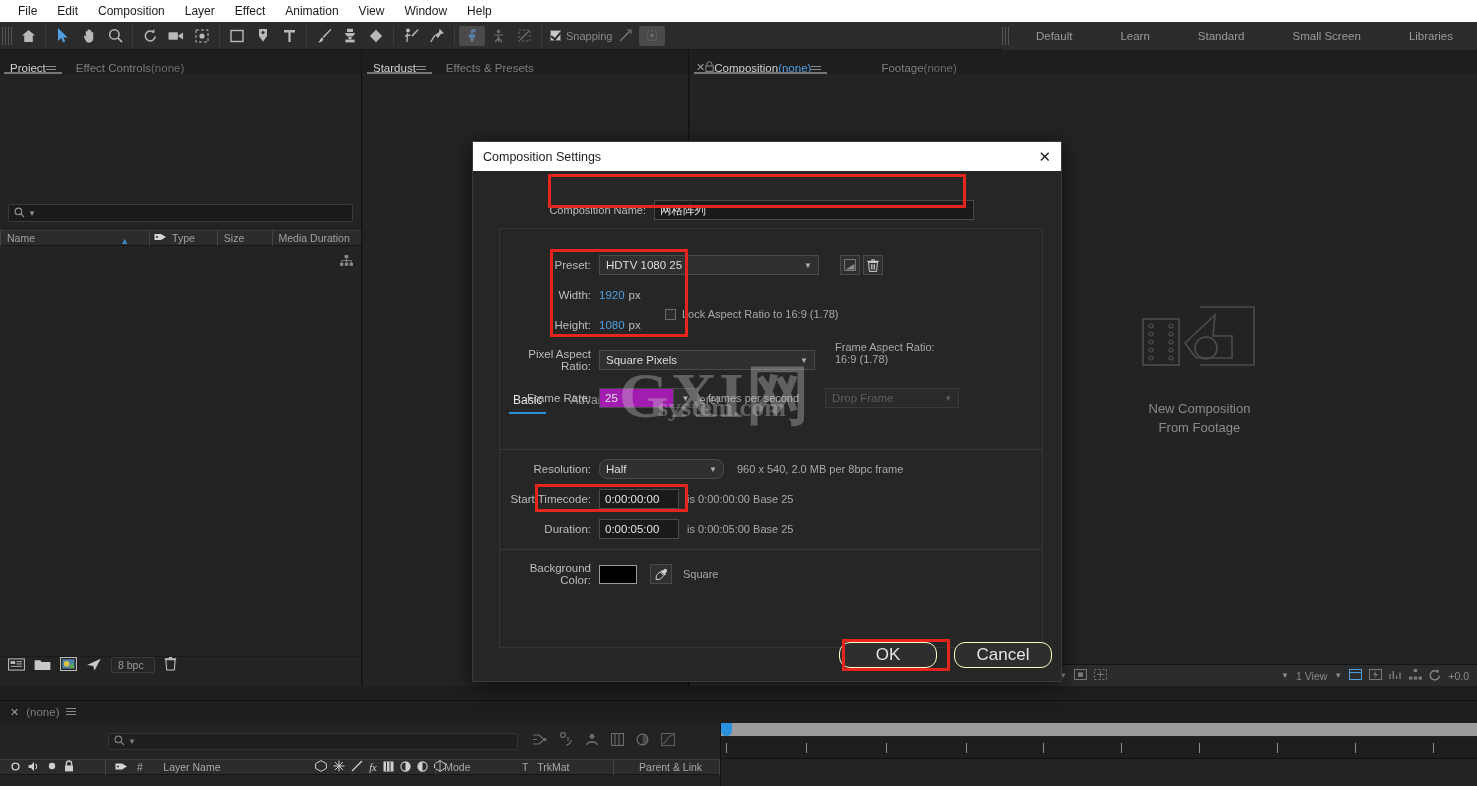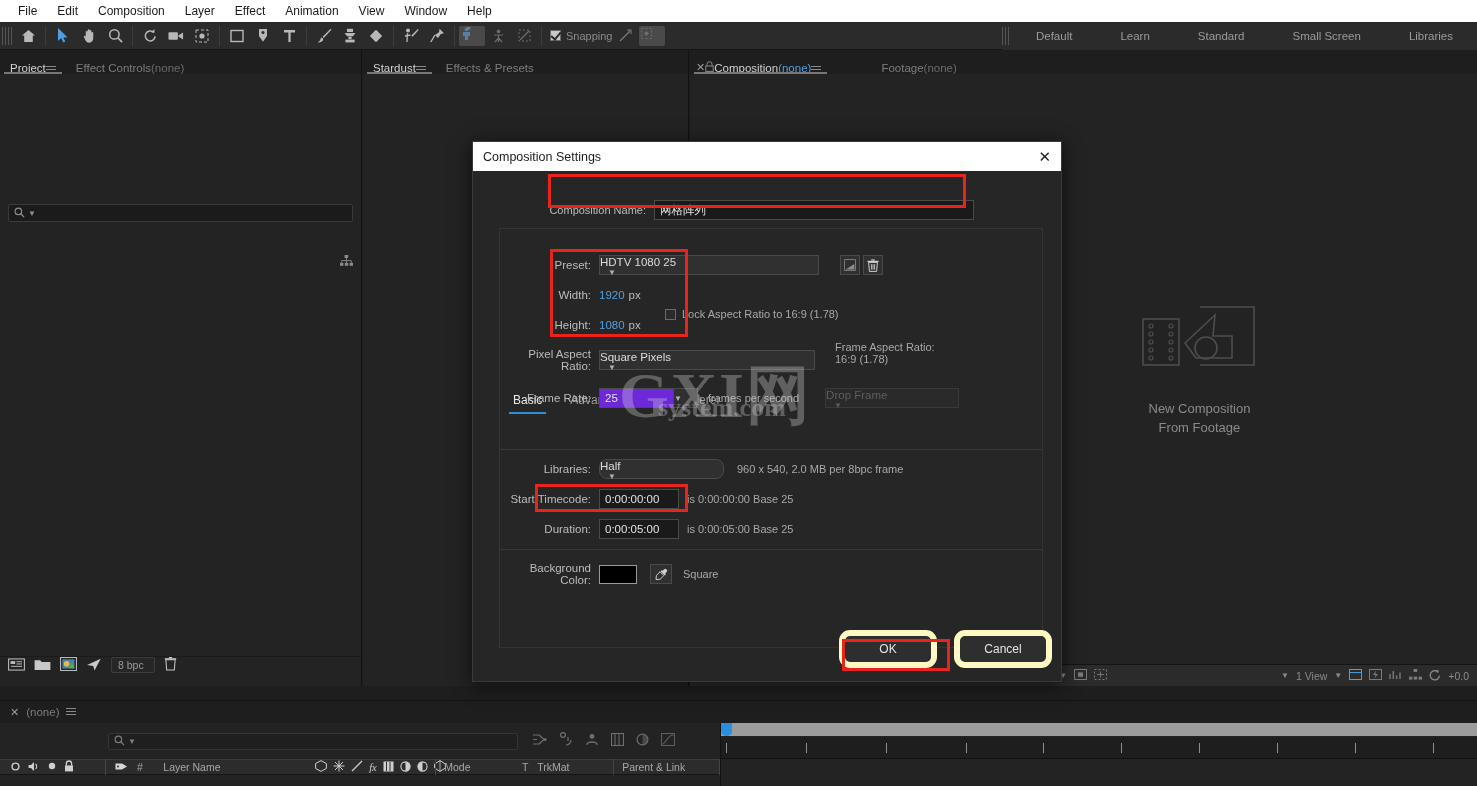--- a/index.html
+++ b/index.html
@@ -147,37 +147,37 @@
   .namefield { width:320px; }
   .dtabs { position:absolute; left:26px; top:222px; display:flex; gap:0; }
   .dtab { font-size:12px; color:#9a9a9a; padding:0 14px 7px 14px; position:relative; }
   .dtab.active { color:#e9e9e9; }
   .dtab.active::after { content:""; position:absolute; left:10px; right:10px; bottom:0;
       height:2px; background:#2a8fdd; }
 
   .frow { position:absolute; display:flex; align-items:center; }
   .flabel { font-size:11.5px; color:#bcbcbc; text-align:right; padding-right:8px; }
   .sel { background:#303030; border:1px solid #4a4a4a; height:20px; display:flex;
-     align-items:flex-start; justify-content:space-between; padding:0 0; font-size:11.5px;
-     color:#ddd;flex-direction:column; }
+     align-items:center; justify-content:space-between; padding:0 6px; font-size:11.5px;
+     color:#ddd; }
   .sel .car { color:#b0b0b0; font-size:8px; margin-left:8px; }
   .sel.dis { color:#5e5e5e; border-color:#3a3a3a; background:#2a2a2a; }
   .numv { color:#4f9fe0; font-size:11.5px; }
   .unit { color:#bcbcbc; font-size:11.5px; margin-left:4px; }
   .hint { font-size:11px; color:#a8a8a8; }
   .hr { position:absolute; height:1px; background:#383838; }
   .sqbtn { width:20px; height:20px; border:1px solid #4a4a4a; background:#303030;
      display:flex; align-items:center; justify-content:center; }
   .swatch { width:38px; height:19px; background:#000; border:1px solid #9a9a9a; }
   .eyed { width:22px; height:20px; border:1px solid #4a4a4a; background:#303030;
      display:flex; align-items:center; justify-content:center; }
   .prevwrap { position:absolute; left:488px; bottom:17px; display:flex; align-items:center; gap:6px;
      font-size:11.5px; color:#6d6d6d; }
-  .pillbtn { border:6px solid #fef9c3; border-radius:11px; height:38px; min-width:98px;
-     display:flex; align-items:center; justify-content:center; font-size:12px; color:#e4e4e4;
+  .pillbtn { border:1px solid #fef9c3; border-radius:11px; height:26px; min-width:98px;
+     display:flex; align-items:center; justify-content:center; font-size:17px; color:#e4e4e4;
      background:#2e2e2e; }
 
   
   .redbox { position:absolute; border:3px solid #e8241f; pointer-events:none; z-index:60; }
 
   
   .wm { position:absolute; z-index:40; pointer-events:none; color:rgba(215,215,215,.33);
      font-family:"Liberation Serif", serif; }
   .wm1 { left:619px; top:352px; font-size:64px; font-weight:700; letter-spacing:2px; }
   .wm2 { left:658px; top:393px; font-size:26px; font-weight:700; }
@@ -355,20 +355,41 @@
     <div class="proj-body">
       <div class="searchrow">
         <span class="sicon">
           <svg width="11" height="11" viewBox="0 0 12 12">
               <circle cx="4.8" cy="4.8" r="3.6" fill="none" stroke="#8e8e8e" stroke-width="1.2"></circle>
               <line x1="7.4" y1="7.4" x2="11" y2="11" stroke="#8e8e8e" stroke-width="1.3"></line>
             </svg>
         </span>
         <span style="color:#8e8e8e;font-size:8px;">▼</span>
         <span placeholder=""></span>
+      </div>
+      <div class="colhdr">
+        <div class="c" style="width:150px;">
+          <span>Name</span>
+          <span style="position:absolute;right:20px;top:3px;color:#3d86c6;font-size:9px;">▲</span>
+        </div>
+        <div class="c" style="width:68px;padding-left:22px;">
+          <span style="position:absolute;left:4px;top:1px;">
+            <svg width="13" height="12" viewBox="0 0 13 12">
+                <path d="M0.5 3 L7 3 L12 6 L7 9 L0.5 9 Z" fill="#d6d6d6"></path>
+                <circle cx="3" cy="6" r="1" fill="#2c2c2c"></circle>
+              </svg>
+          </span>
+          <span>Type</span>
+        </div>
+        <div class="c" style="width:55px;">
+          <span>Size</span>
+        </div>
+        <div class="c" style="width:90px;">
+          <span>Media Duration</span>
+        </div>
       </div>
       <div class="listarea">
         <span style="position:absolute;right:8px;top:6px;">
           <svg width="13" height="11" viewBox="0 0 13 11">
               <rect x="4.6" y="0" width="3.6" height="3" fill="#8a8a8a"></rect>
               <rect x="0" y="7.8" width="3.4" height="3" fill="#8a8a8a"></rect>
               <rect x="4.8" y="7.8" width="3.4" height="3" fill="#8a8a8a"></rect>
               <rect x="9.6" y="7.8" width="3.4" height="3" fill="#8a8a8a"></rect>
               <path d="M6.4 3 V5.6 M1.7 7.8 V5.6 H11.3 V7.8 M6.4 5.6 V7.8" stroke="#8a8a8a" stroke-width="0.9" fill="none"></path>
             </svg>
@@ -715,21 +736,21 @@
               <path d="M6 0.6 L11.4 4 V8 L6 11.4 L0.6 8 V4 Z" fill="none" stroke="#cfcfcf" stroke-width="1"></path>
               <path d="M6 0.6 V11.4" stroke="#cfcfcf" stroke-width=".8"></path>
             </svg>
         </span>
       </span>
       <span style="border-left:1px solid #444;height:16px;"></span>
       <span style="width:90px;padding-left:8px;">Mode</span>
       <span style="width:16px;">T</span>
       <span style="width:80px;">TrkMat</span>
       <span style="border-left:1px solid #444;height:16px;"></span>
-      <span style="width:110px;padding-left:8px;">Parent &amp; Link</span>
+      <span style="width:110px;padding-left:8px;text-align:center;">Parent &amp; Link</span>
       <span style="border-left:1px solid #444;height:16px;"></span>
     </div>
     <div class="tl-rows"></div>
     <div class="tl-right">
       <div class="tl-scroll">
         <div class="playhead"></div>
       </div>
       <div class="tl-ruler">
         <div class="tl-tick" style="left:5px;"></div>
           <div class="tl-tick" style="left:85px;"></div>
@@ -812,35 +833,35 @@
           <span class="car">▼</span>
         </span>
       </div>
       <div class="frow" style="left:362px; top:170px; flex-direction:column; align-items:flex-start;">
         <span class="hint">Frame Aspect Ratio:</span>
         <span class="hint">16:9 (1.78)</span>
       </div>
 
       <div class="frow" style="left:26px; top:217px;">
         <span class="flabel" style="width:100px;">Frame Rate:</span>
-        <span class="field" style="width:75px;background:#6d28d9;">25</span>
+        <span class="field" style="width:75px;background:#a21caf;">25</span>
         <span class="sel" style="width:24px;justify-content:center;border-left:none;">
           <span class="car" style="margin:0;">▼</span>
         </span>
         <span class="hint" style="margin-left:10px;">frames per second</span>
         <span class="sel dis" style="width:134px;margin-left:26px;">
           <span>Drop Frame</span>
           <span class="car" style="color:#5e5e5e;">▼</span>
         </span>
       </div>
 
       <div class="hr" style="left:27px; right:19px; top:278px;"></div>
 
       <div class="frow" style="left:26px; top:288px;">
-        <span class="flabel" style="width:100px;">Libraries:</span>
+        <span class="flabel" style="width:100px;">Resolution:</span>
         <span class="sel" style="width:125px;border-radius:8px;">
           <span>Half</span>
           <span class="car">▼</span>
         </span>
         <span class="hint" style="margin-left:13px;">960 x 540, 2.0 MB per 8bpc frame</span>
       </div>
 
       <div class="frow" style="left:26px; top:318px;">
         <span class="flabel" style="width:100px;">Start Timecode:</span>
         <span class="field" style="width:80px;">0:00:00:00</span>

